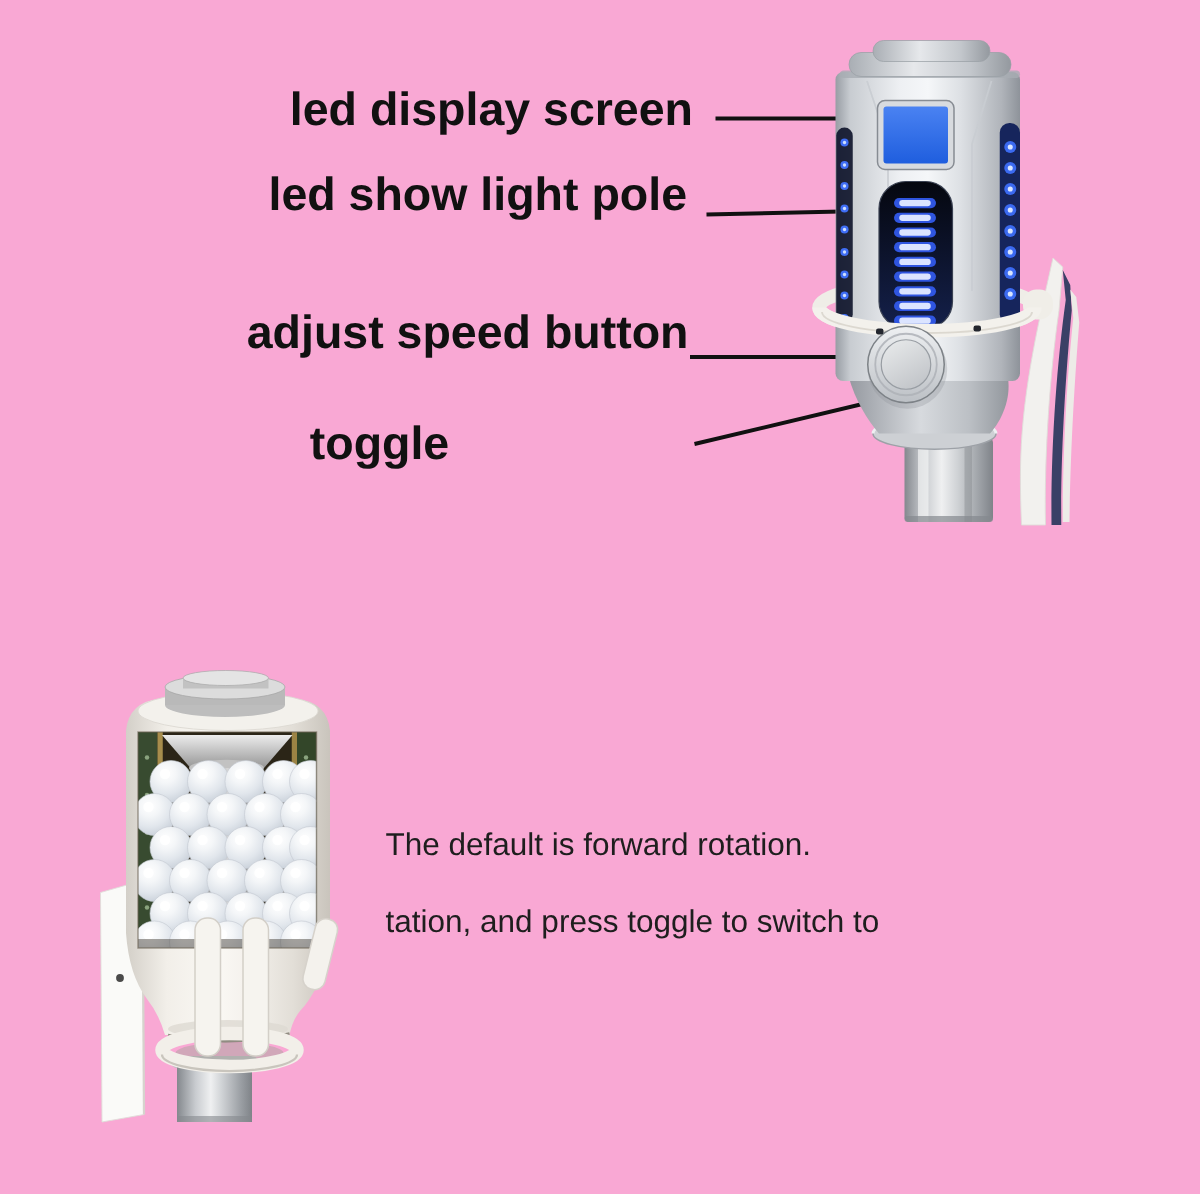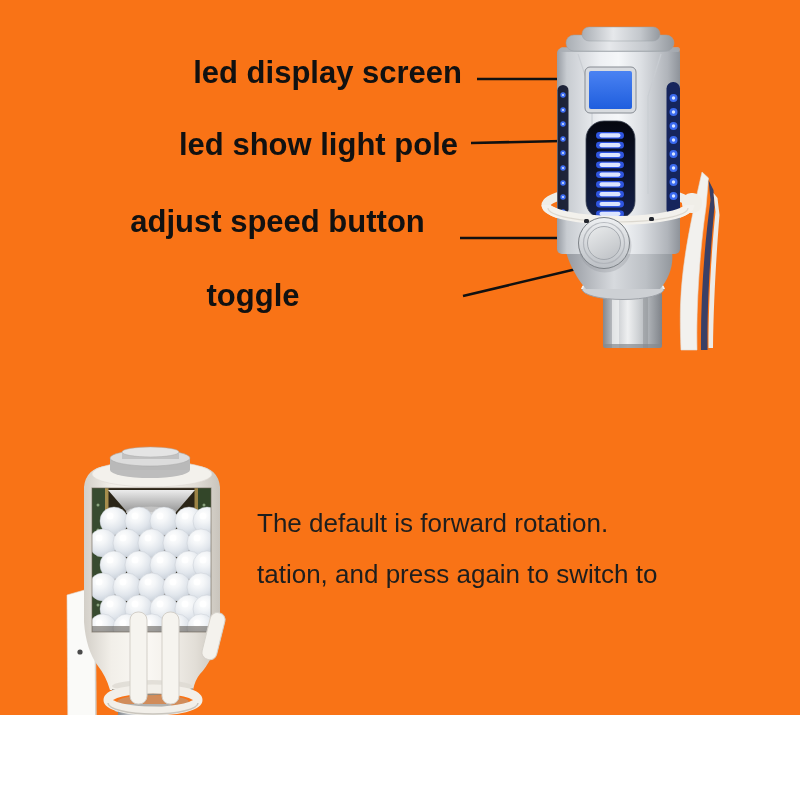--- a/index.html
+++ b/index.html
@@ -1,26 +1,26 @@
 <!DOCTYPE html>
 <html><head>
 <meta charset="utf-8">
 <style>
   html,body{margin:0;padding:0;background:#ffffff;}
-  .stage{position:relative;width:800px;height:715px;background:#f97316;overflow:hidden;
+  .stage{position:relative;width:800px;height:796px;background:#f9a8d4;overflow:hidden;
          font-family:"Liberation Sans",sans-serif;}
   .leaders{position:absolute;left:0;top:0;width:800px;height:800px;pointer-events:none;}
   .callout{position:absolute;font-weight:bold;font-size:31px;color:#111;line-height:35px;white-space:nowrap;}
   .c1{left:100px;top:55px;width:362px;text-align:right;}
-  .c2{left:96px;top:127px;width:362px;text-align:right;}
-  .c3{left:96px;top:204px;width:363px;text-align:center;}
+  .c2{left:96px;top:112px;width:362px;text-align:right;}
+  .c3{left:96px;top:204px;width:363px;text-align:right;}
   .c4{left:18px;top:278px;width:470px;text-align:center;white-space:normal;}
   .device-svg{position:absolute;left:538px;top:18px;width:192px;height:342px;}
   .detail-svg{position:absolute;left:48px;top:440px;width:202px;height:320px;}
-  .instructions{position:absolute;left:257px;top:498px;font-size:26px;color:#1e1e1e;line-height:51px;}
+  .instructions{position:absolute;left:257px;top:538px;font-size:21px;color:#1e1e1e;line-height:51px;}
   .instructions div{white-space:nowrap;}
 </style>
 </head>
 <body>
 
 <div class="stage">
 
   <svg class="leaders" viewBox="0 0 800 800">
     <line x1="477" y1="79" x2="597" y2="79" stroke="#111" stroke-width="2.6"></line>
     <line x1="471" y1="143" x2="606" y2="140" stroke="#111" stroke-width="2.6"></line>
@@ -323,16 +323,16 @@
       <ellipse cx="153" cy="700" rx="45" ry="11" fill="none" stroke="#f2efe9" stroke-width="9"></ellipse>
       <rect x="206" y="612" width="15" height="48" rx="7" transform="rotate(14 213 636)" fill="#f4f2ed" stroke="#d6d2cb" stroke-width="1"></rect>
       <rect x="130" y="612" width="17" height="92" rx="8" fill="#f6f4ef" stroke="#d3cfc8" stroke-width="1"></rect>
       <rect x="162" y="612" width="17" height="92" rx="8" fill="#f6f4ef" stroke="#d3cfc8" stroke-width="1"></rect>
       <path d="M108 703 A45 11 0 0 0 198 703" fill="none" stroke="#c9c5bd" stroke-width="1.5"></path>
     </g>
   </svg>
 
   <div class="instructions">
     <div>The default is forward rotation.</div>
-    <div>tation, and press again to switch to</div>
+    <div>tation, and press toggle to switch to</div>
   </div>
 
 </div>
 
 </body></html>

